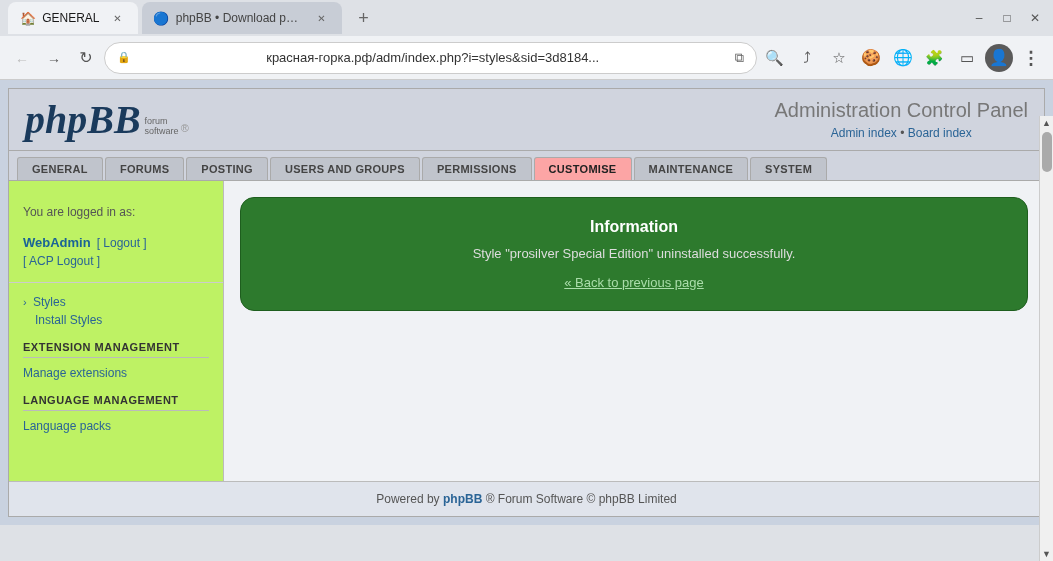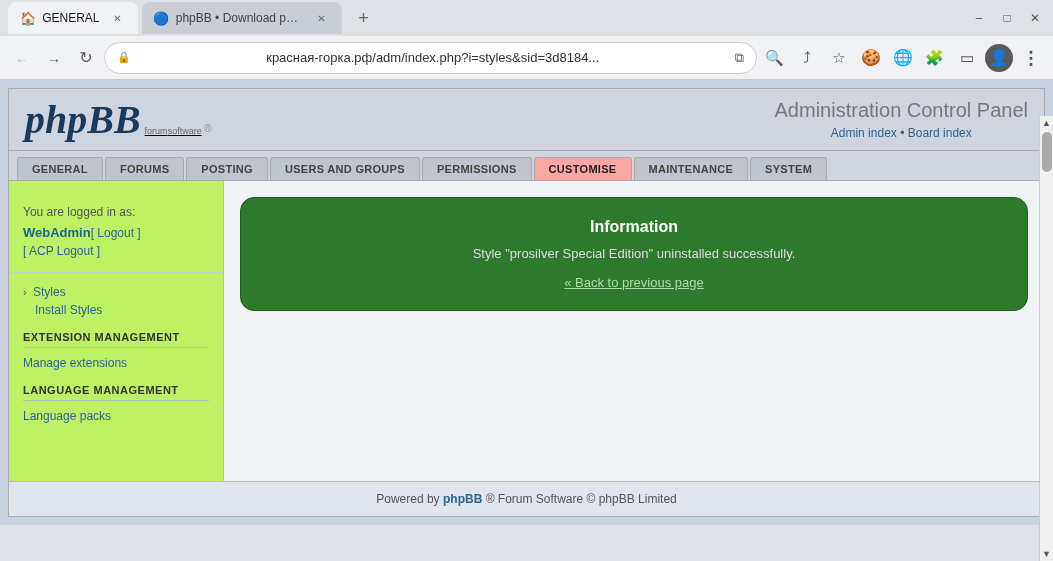--- a/index.html
+++ b/index.html
@@ -114,21 +114,21 @@
       <div class="nav-action-btn" style="font-size:18px; font-weight:bold;">⋮</div>
     </div>
   </div>
 
   <div style="background:#c9d2e0; padding:8px; height:calc(561px - 116px); overflow:hidden;">
     <div style="background:#e0e4ec; border:1px solid #aaa; height:100%; display:flex; flex-direction:column;">
 
       <div class="phpbb-header">
         <div class="phpbb-logo">
           <span style="font-size:40px; font-weight:900; color:#1a3a5c; font-style:italic; font-family:Georgia,serif; line-height:1;">phpBB</span>
-          <div style="display:flex; margin-left:4px; padding-bottom:4px; justify-content:flex-end;text-decoration:underline;">
+          <div style="display:flex; flex-direction:column; margin-left:4px; padding-bottom:4px; justify-content:flex-end;">
             <span style="font-size:9px; color:#666; display:block;">forum</span>
             <span style="font-size:9px; color:#666; display:block;">software</span>
           </div>
           <span style="font-size:11px; color:#999; margin-left:2px; align-self:flex-end; padding-bottom:6px;">®</span>
         </div>
         <div class="acp-title-area">
           <div style="font-size:20px; color:#777; font-weight:normal;">Administration Control Panel</div>
           <div style="font-size:12px; color:#555; margin-top:4px;">
             <a href="#" style="color:#2a6496; text-decoration:none;">Admin index</a>
             <span> • </span>
@@ -146,21 +146,21 @@
         <div class="nav-tab active">CUSTOMISE</div>
         <div class="nav-tab">MAINTENANCE</div>
         <div class="nav-tab">SYSTEM</div>
       </div>
 
       <div class="content-area" style="flex:1;">
 
         <div class="sidebar">
           <div class="logged-in">
             <div class="logged-in-label">You are logged in as:</div>
-            <div style="display:flex; align-items:center; flex-wrap:wrap; margin-top:6px;">
+            <div style="display:flex; gap:6px; align-items:center; flex-wrap:wrap; margin-top:16px;">
               <span class="logged-in-user">WebAdmin</span>
               <a href="#" class="sidebar-link">[ Logout ]</a>
             </div>
             <div style="margin-top:4px;">
               <a href="#" class="sidebar-link">[ ACP Logout ]</a>
             </div>
           </div>
 
           <div class="sidebar-section">
             <div>

